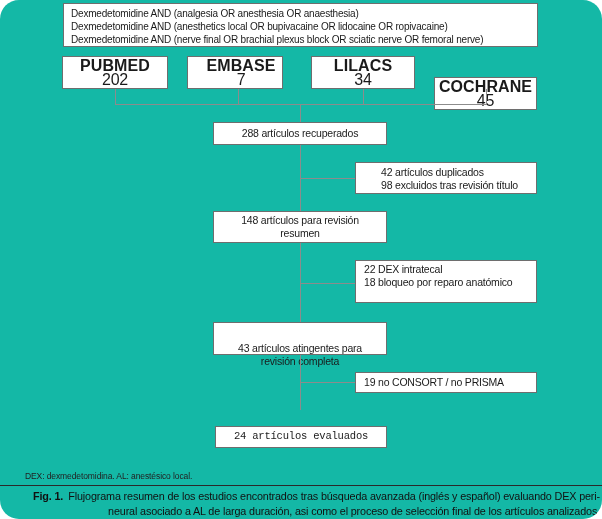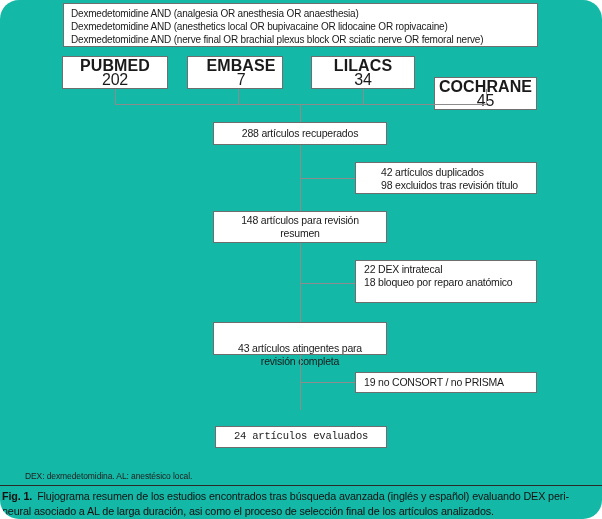--- a/index.html
+++ b/index.html
@@ -21,21 +21,21 @@
   .db-name { font-weight:bold; letter-spacing:0.1px; }
   .flow1 { left:213px; top:122px; width:174px; height:23px; line-height:20px; }
   .flow2 { left:213px; top:211px; width:174px; height:32px; padding-top:2px; line-height:13px;text-align:center; }
   .flow3 { left:213px; top:322px; width:174px; height:33px; padding-top:19px; line-height:13px; }
   .flow4 { left:215px; top:426px; width:172px; height:22px; line-height:19px;font-family:Liberation Mono, monospace; }
   .side1 { left:355px; top:162px; width:182px; height:32px; padding:3px 0 0 25px; line-height:13px; }
   .side2 { left:355px; top:260px; width:182px; height:43px; padding:2px 0 0 8px; line-height:13px; }
   .side3 { left:355px; top:372px; width:182px; height:21px; padding-left:8px; line-height:18px; }
   .footnote { position:absolute; left:25px; top:451px; font-size:8.5px; letter-spacing:-0.1px; color:#222222;margin-top:20px; }
   .rule { position:absolute; left:0; top:485px; width:602px; height:1px; background:#2a2a2a; }
-  .caption { position:absolute; left:2px; top:489px; width:598px; font-size:10.8px; line-height:14.5px; letter-spacing:-0.15px; color:#111111; }
+  .caption { position:absolute; left:2px; top:489px; width:598px; font-size:10.8px; line-height:14.5px; letter-spacing:-0.15px; color:#111111;text-align:right; }
   .caption b { margin-right:5px; }
 </style>
 </head>
 <body>
 
 <div class="stage">
 
   <div class="bx search-box">
     <div>Dexmedetomidine AND (analgesia OR anesthesia OR anaesthesia)</div>
     <div>Dexmedetomidine AND (anesthetics local OR bupivacaine OR lidocaine OR ropivacaine)</div>

